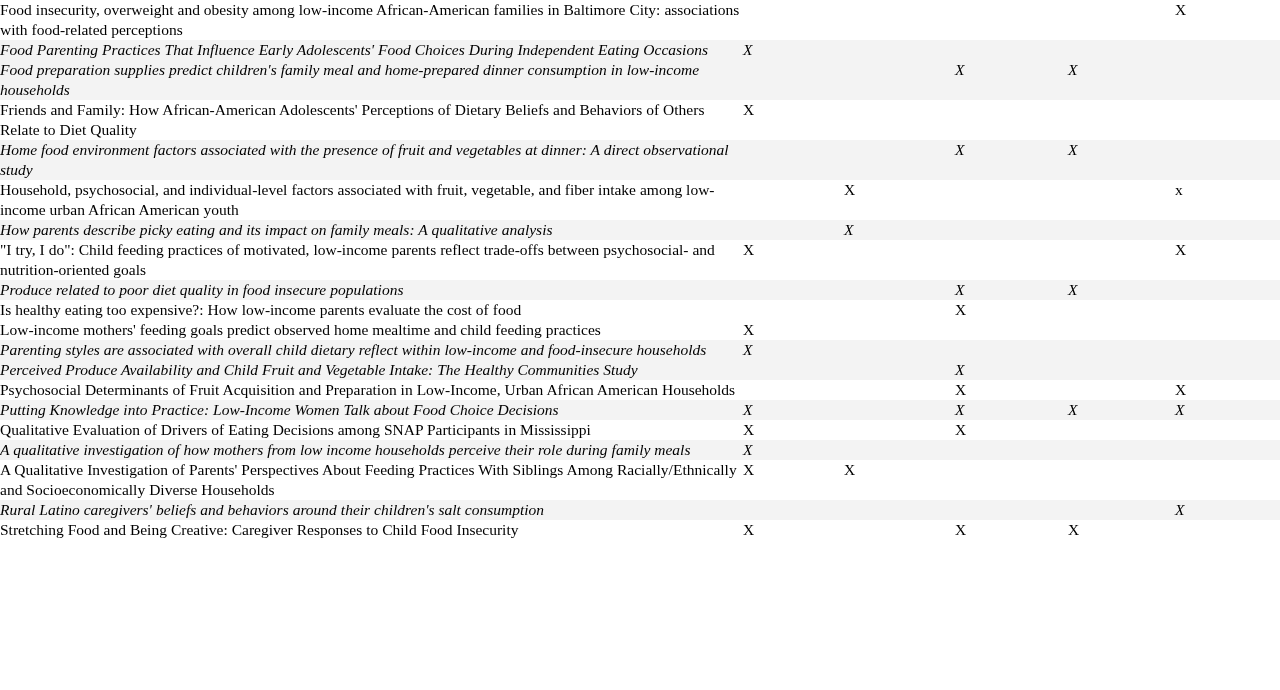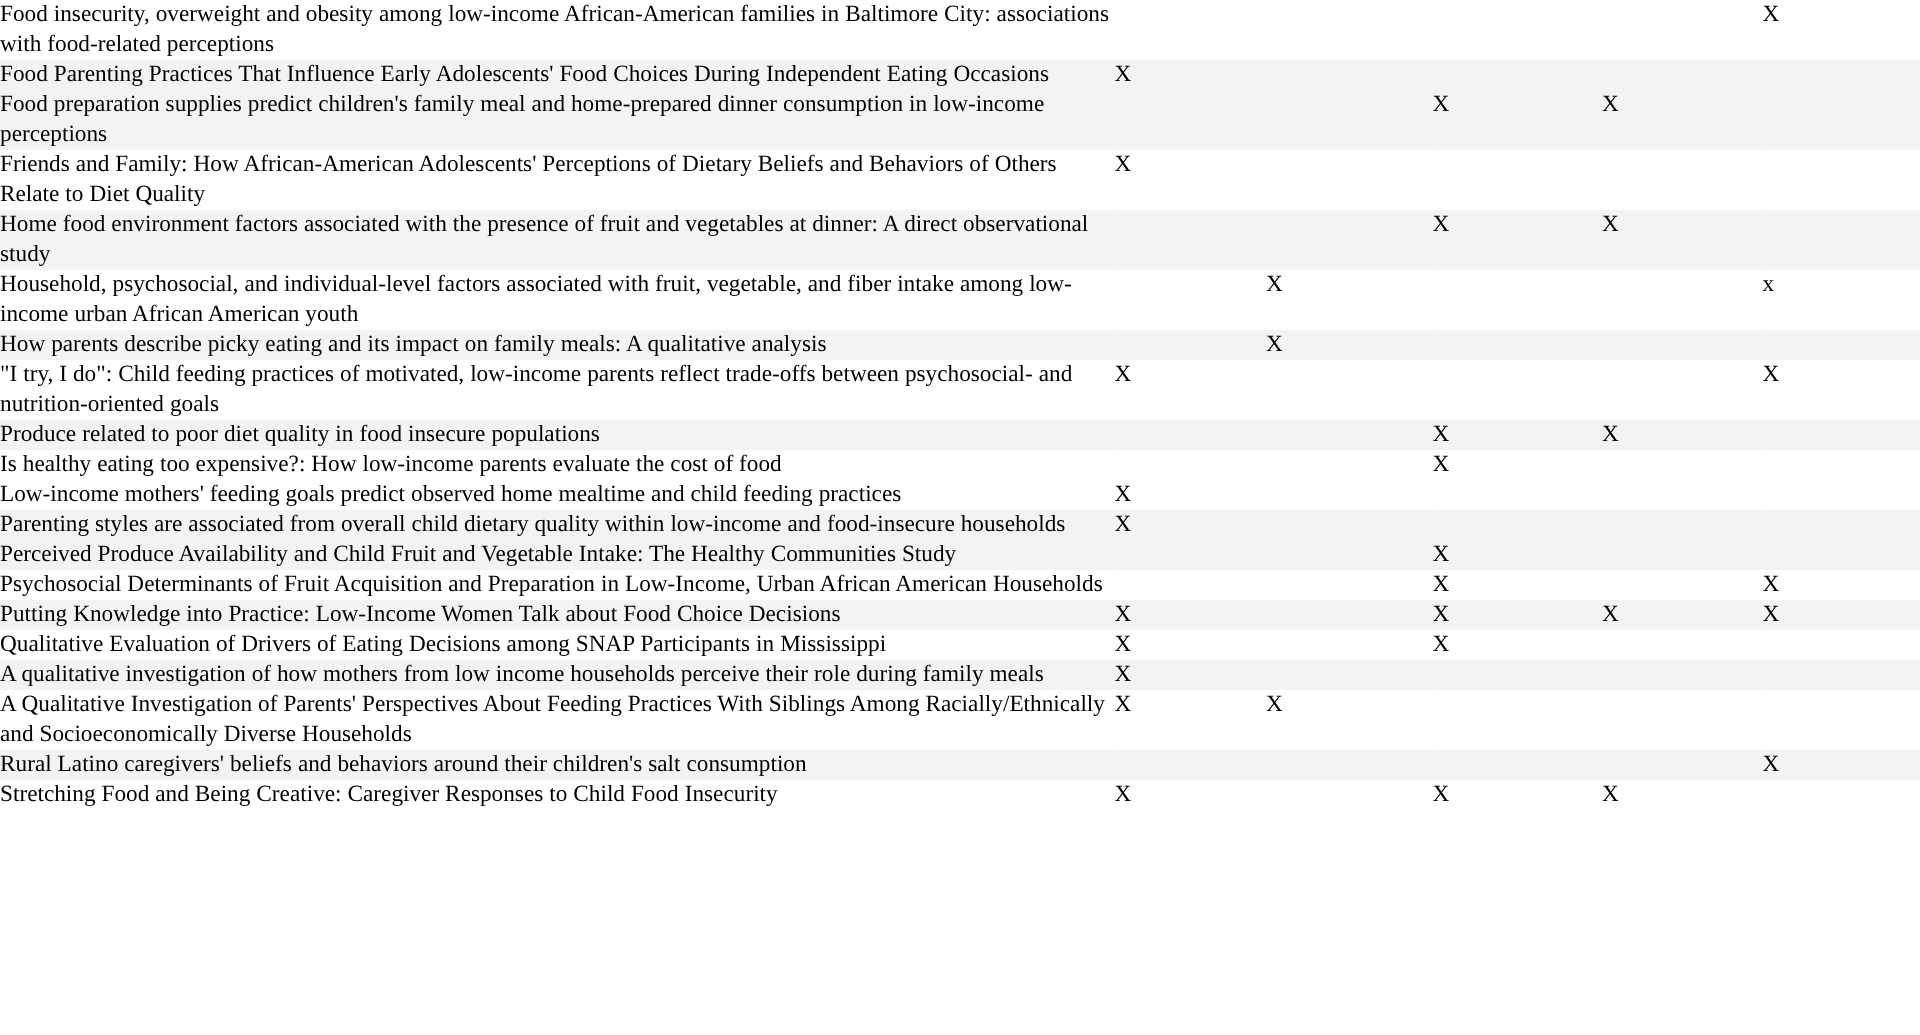--- a/index.html
+++ b/index.html
@@ -17,21 +17,21 @@
   }
   #matrix-table {
     width: 1280px;
     border-collapse: collapse;
     table-layout: fixed;
     font-size: 15.5px;
     line-height: 20px;
     padding-left: 32px;
   }
   #matrix-table tr.stripe-odd  { background: #ffffff; }
-  #matrix-table tr.stripe-even { background: #f3f3f3; }
+  #matrix-table tr.stripe-even { background: #f3f3f3; font-style: italic; }
   #matrix-table td {
     padding: 0;
     margin: 0;
     vertical-align: top;
     border: 0;
   }
   td.title-cell {
     width: 743px;
     padding-left: 5px;
     padding-right: 6px;
@@ -64,21 +64,21 @@
       </tr>
       <tr class="stripe-even">
         <td class="title-cell">Food Parenting Practices That Influence Early Adolescents' Food Choices During Independent Eating Occasions</td>
         <td class="mark-cell c1">X</td>
         <td class="mark-cell c2"></td>
         <td class="mark-cell c3"></td>
         <td class="mark-cell c4"></td>
         <td class="mark-cell c5"></td>
       </tr>
       <tr class="stripe-even">
-        <td class="title-cell">Food preparation supplies predict children's family meal and home-prepared dinner consumption in low-income perceptions</td>
+        <td class="title-cell">Food preparation supplies predict children's family meal and home-prepared dinner consumption in low-income households</td>
         <td class="mark-cell c1"></td>
         <td class="mark-cell c2"></td>
         <td class="mark-cell c3">X</td>
         <td class="mark-cell c4">X</td>
         <td class="mark-cell c5"></td>
       </tr>
       <tr class="stripe-odd">
         <td class="title-cell">Friends and Family: How African-American Adolescents' Perceptions of Dietary Beliefs and Behaviors of Others Relate to Diet Quality</td>
         <td class="mark-cell c1">X</td>
         <td class="mark-cell c2"></td>
@@ -136,21 +136,21 @@
       </tr>
       <tr class="stripe-odd">
         <td class="title-cell">Low-income mothers' feeding goals predict observed home mealtime and child feeding practices</td>
         <td class="mark-cell c1">X</td>
         <td class="mark-cell c2"></td>
         <td class="mark-cell c3"></td>
         <td class="mark-cell c4"></td>
         <td class="mark-cell c5"></td>
       </tr>
       <tr class="stripe-even">
-        <td class="title-cell">Parenting styles are associated from overall child dietary quality within low-income and food-insecure households</td>
+        <td class="title-cell">Parenting styles are associated with overall child dietary reflect within low-income and food-insecure households</td>
         <td class="mark-cell c1">X</td>
         <td class="mark-cell c2"></td>
         <td class="mark-cell c3"></td>
         <td class="mark-cell c4"></td>
         <td class="mark-cell c5"></td>
       </tr>
       <tr class="stripe-even">
         <td class="title-cell">Perceived Produce Availability and Child Fruit and Vegetable Intake: The Healthy Communities Study</td>
         <td class="mark-cell c1"></td>
         <td class="mark-cell c2"></td>

